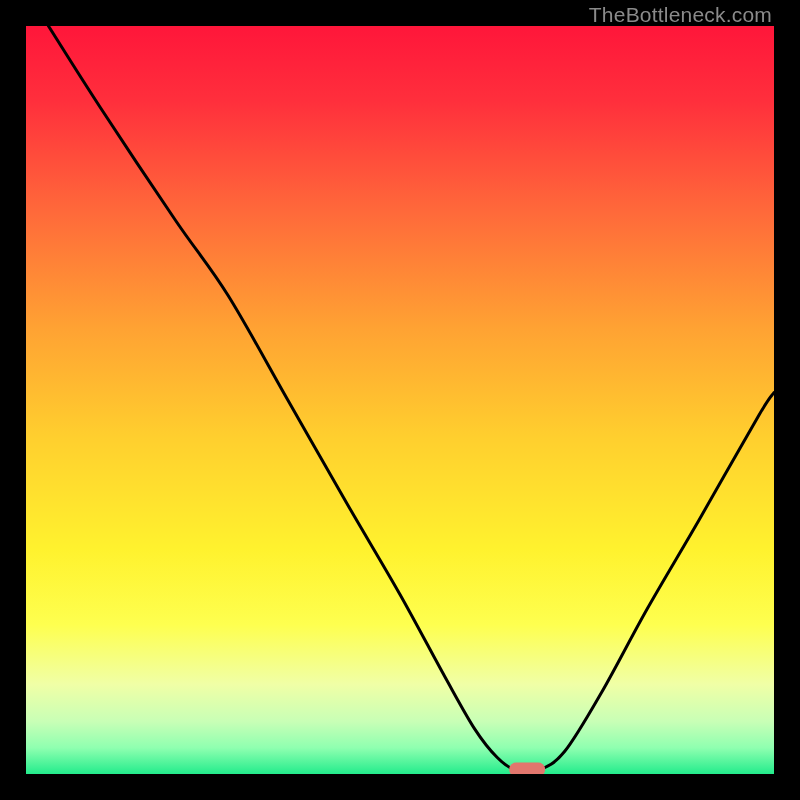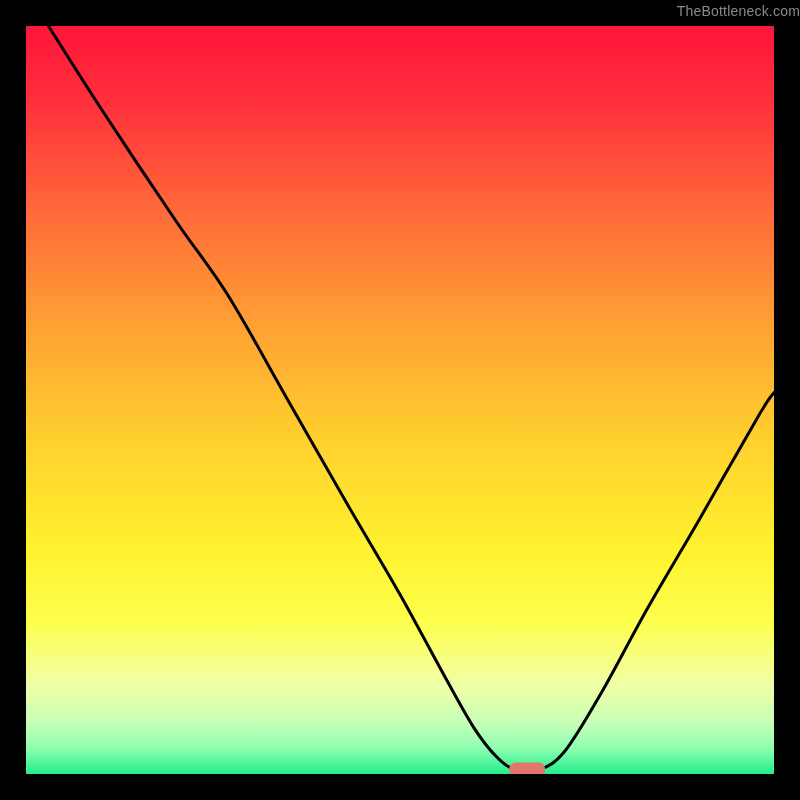--- a/index.html
+++ b/index.html
@@ -29,23 +29,23 @@
     position: absolute;
     inset: 0;
   }
   .curve-layer, .marker-layer {
     position: absolute;
     inset: 0;
   }
   .watermark {
     position: absolute;
     top: 3px;
-    right: 0;
+    right: 28px;
     color: #8a8a8a;
-    font-size: 14px;
+    font-size: 21px;
     letter-spacing: 0.2px;
     user-select: none;
   }
 </style>
 </head>
 <body>
 
 <div class="frame">
 
   <div class="plot-area">

